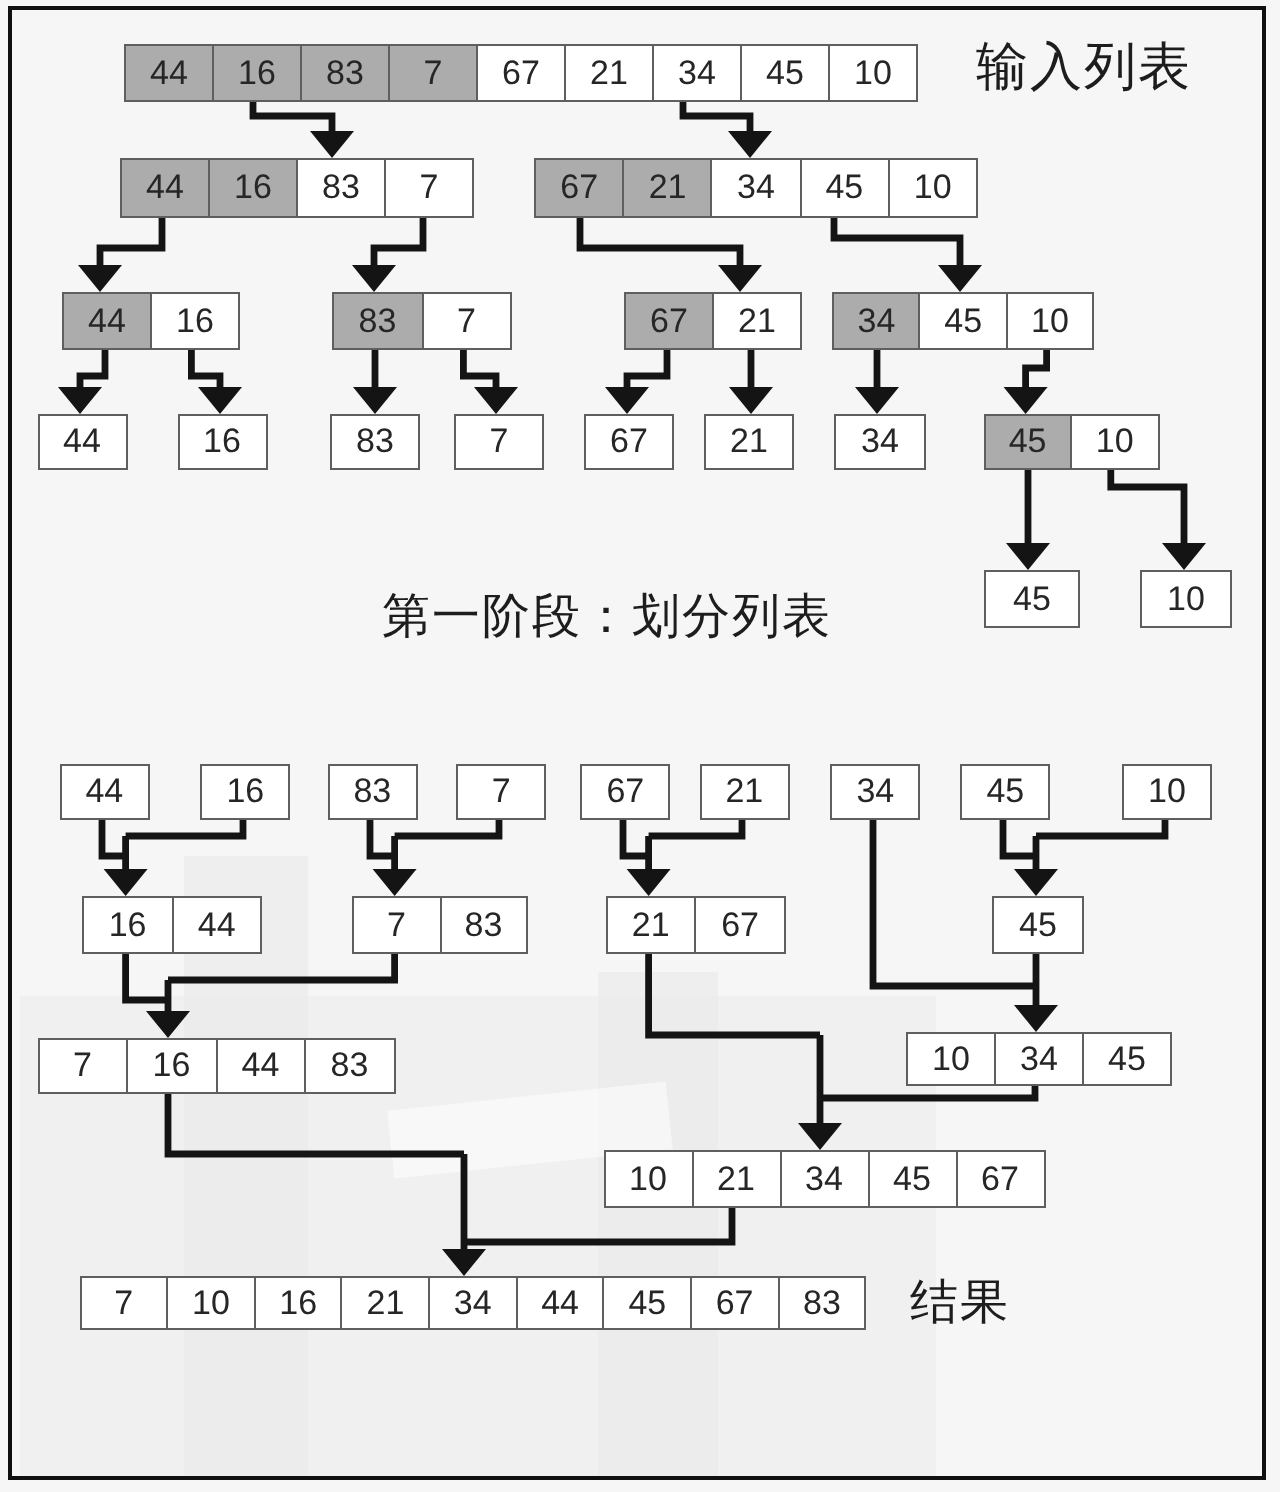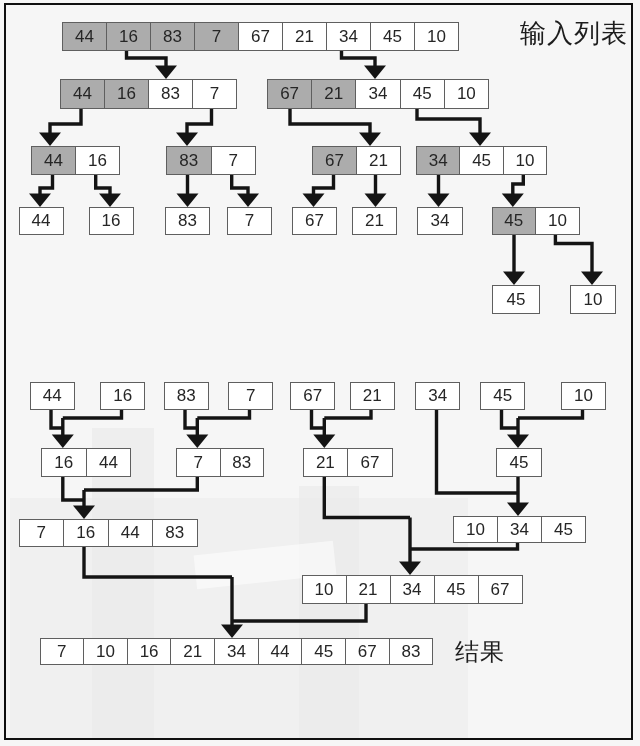--- a/index.html
+++ b/index.html
@@ -125,21 +125,21 @@
       <span class="cell gray">44</span>
       <span class="cell gray">16</span>
       <span class="cell gray">83</span>
       <span class="cell gray">7</span>
       <span class="cell">67</span>
       <span class="cell">21</span>
       <span class="cell">34</span>
       <span class="cell">45</span>
       <span class="cell">10</span>
     </div>
-  <div class="diagram-label" style="left:488px;top:19px;font-size:26px;margin-left:32px;">输入列表</div>
+  <div class="diagram-label" style="left:488px;top:19px;font-size:26px;">输入列表</div>
 
   <div class="box" style="left:60px;top:79px;height:28px;--cw:43px;">
       <span class="cell gray">44</span>
       <span class="cell gray">16</span>
       <span class="cell">83</span>
       <span class="cell">7</span>
     </div>
   <div class="box" style="left:267px;top:79px;height:28px;--cw:43.2px;">
       <span class="cell gray">67</span>
       <span class="cell gray">21</span>
@@ -192,20 +192,21 @@
       <span class="cell">10</span>
     </div>
 
   <div class="box" style="left:492px;top:285px;height:27px;--cw:46px;">
       <span class="cell">45</span>
     </div>
   <div class="box" style="left:570px;top:285px;height:27px;--cw:44px;">
       <span class="cell">10</span>
     </div>
 
+  <div class="diagram-label" style="left:191px;top:296px;font-size:24px;">第一阶段：划分列表</div>
 
   <div class="box" style="left:29.5px;top:382px;height:26px;--cw:43.3px;">
       <span class="cell">44</span>
     </div>
   <div class="box" style="left:100px;top:382px;height:26px;--cw:43.3px;">
       <span class="cell">16</span>
     </div>
   <div class="box" style="left:163.5px;top:382px;height:26px;--cw:43.3px;">
       <span class="cell">83</span>
     </div>

